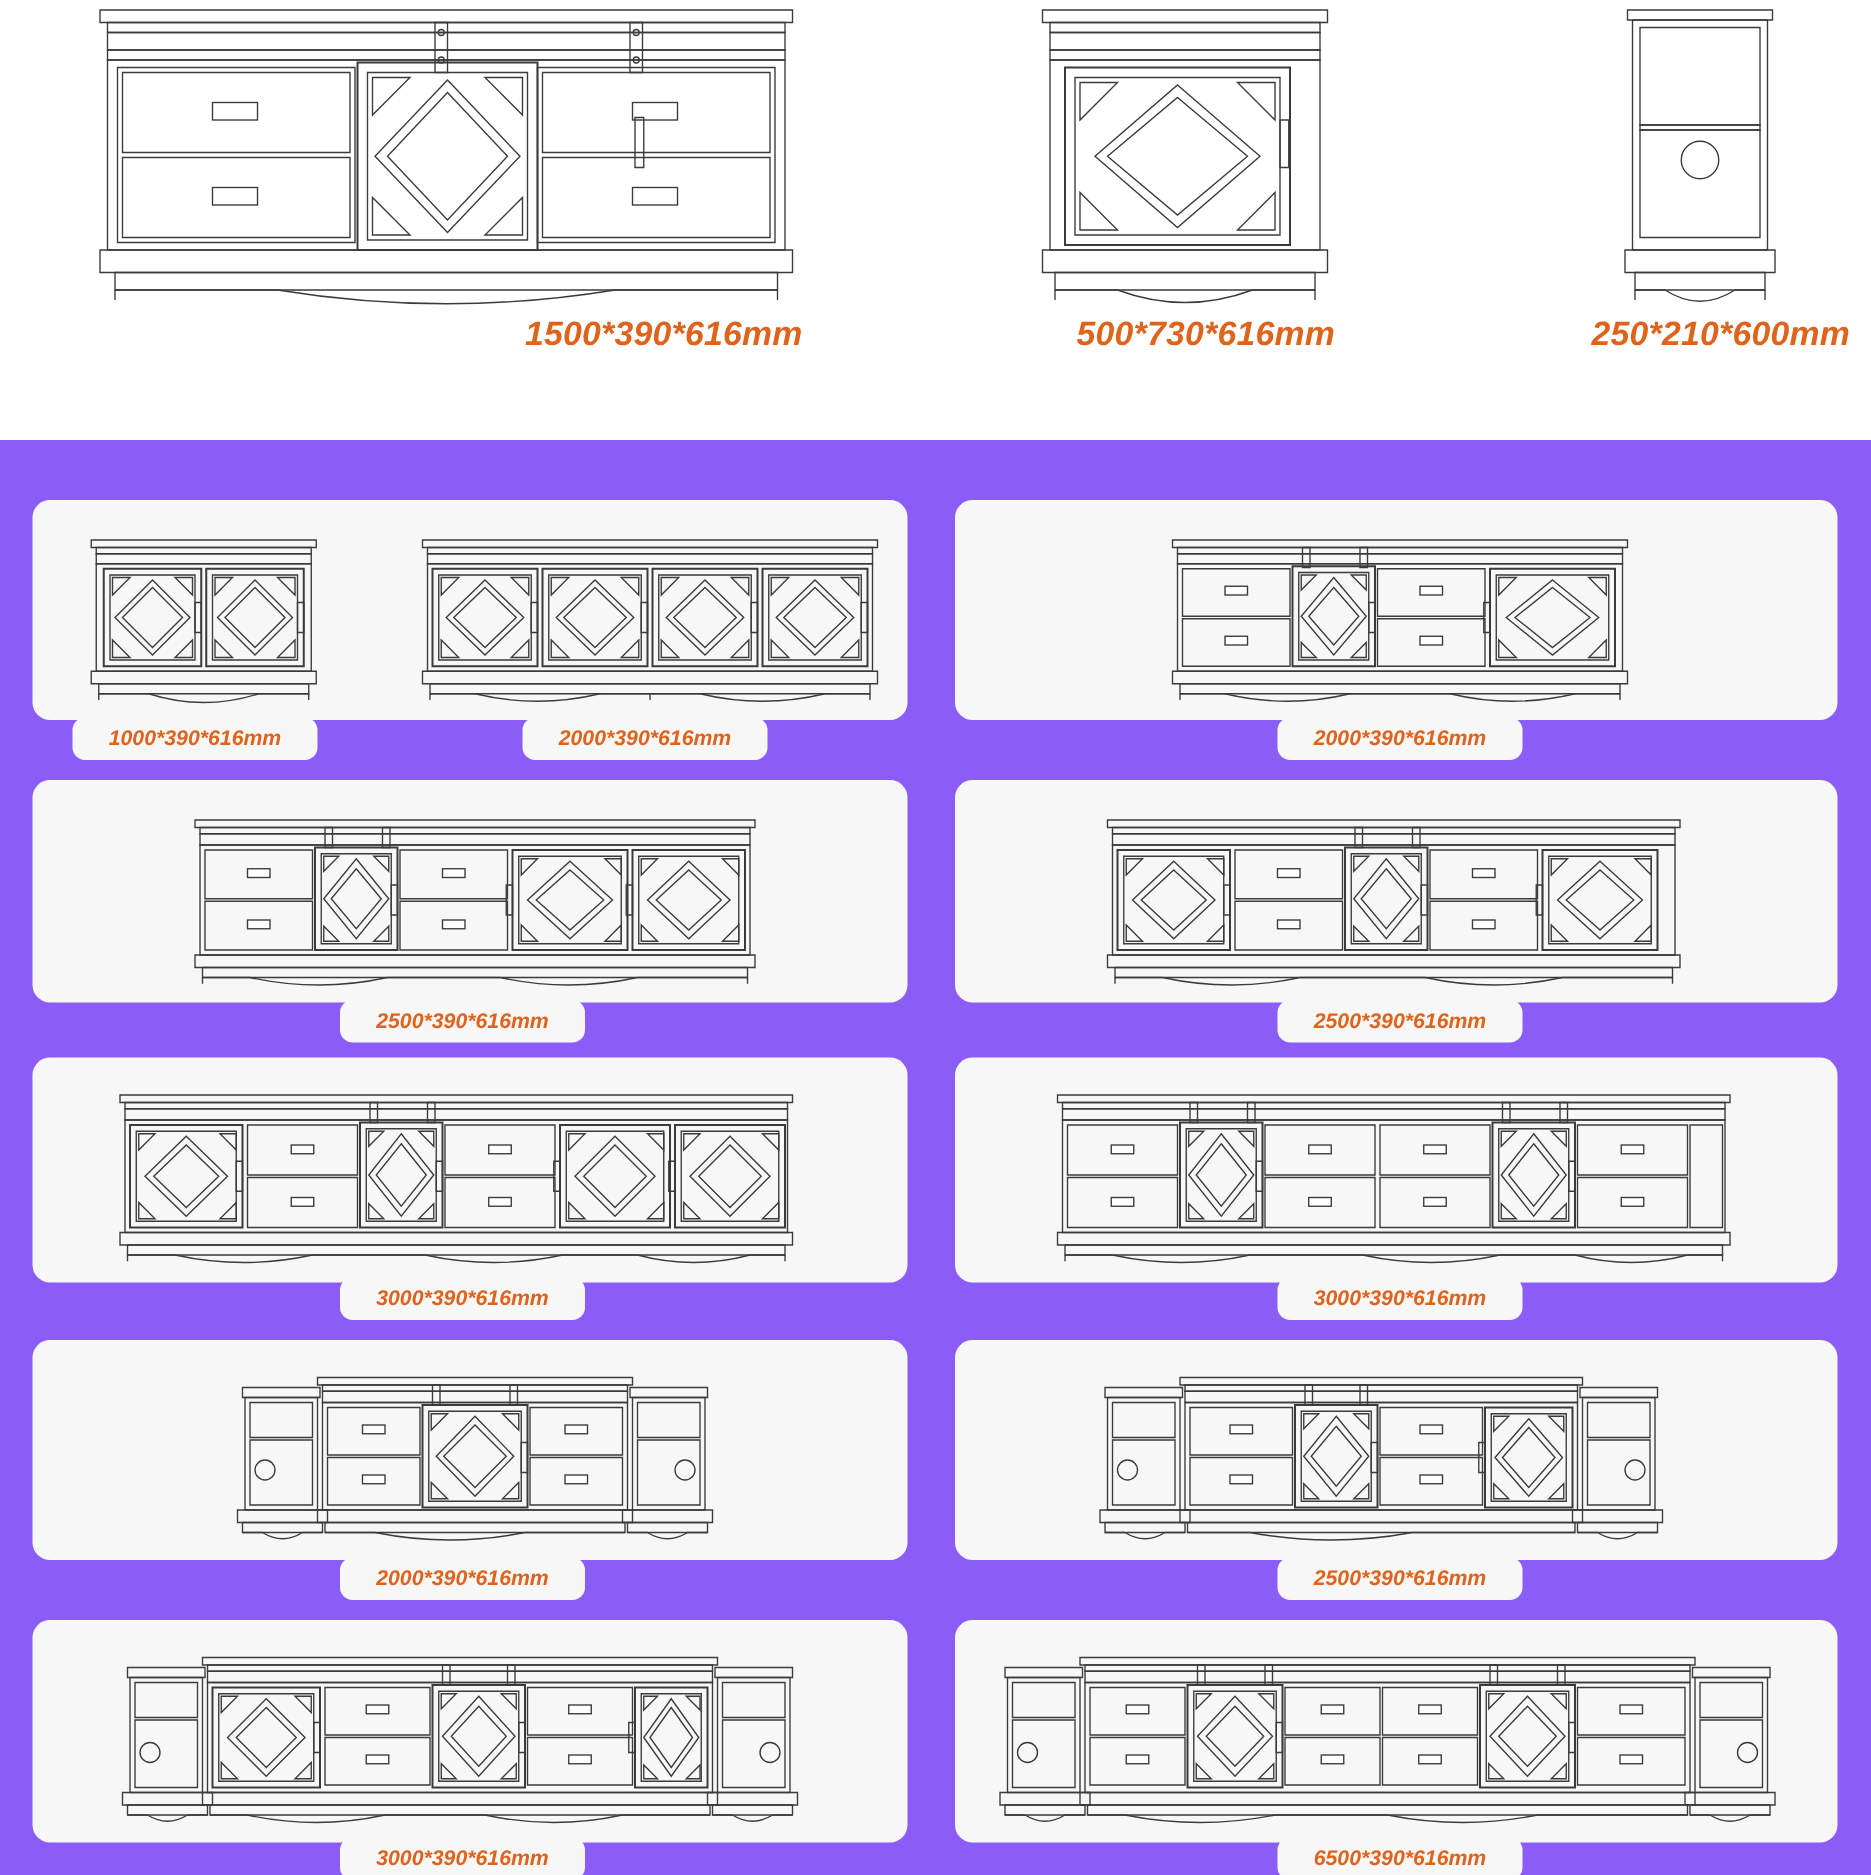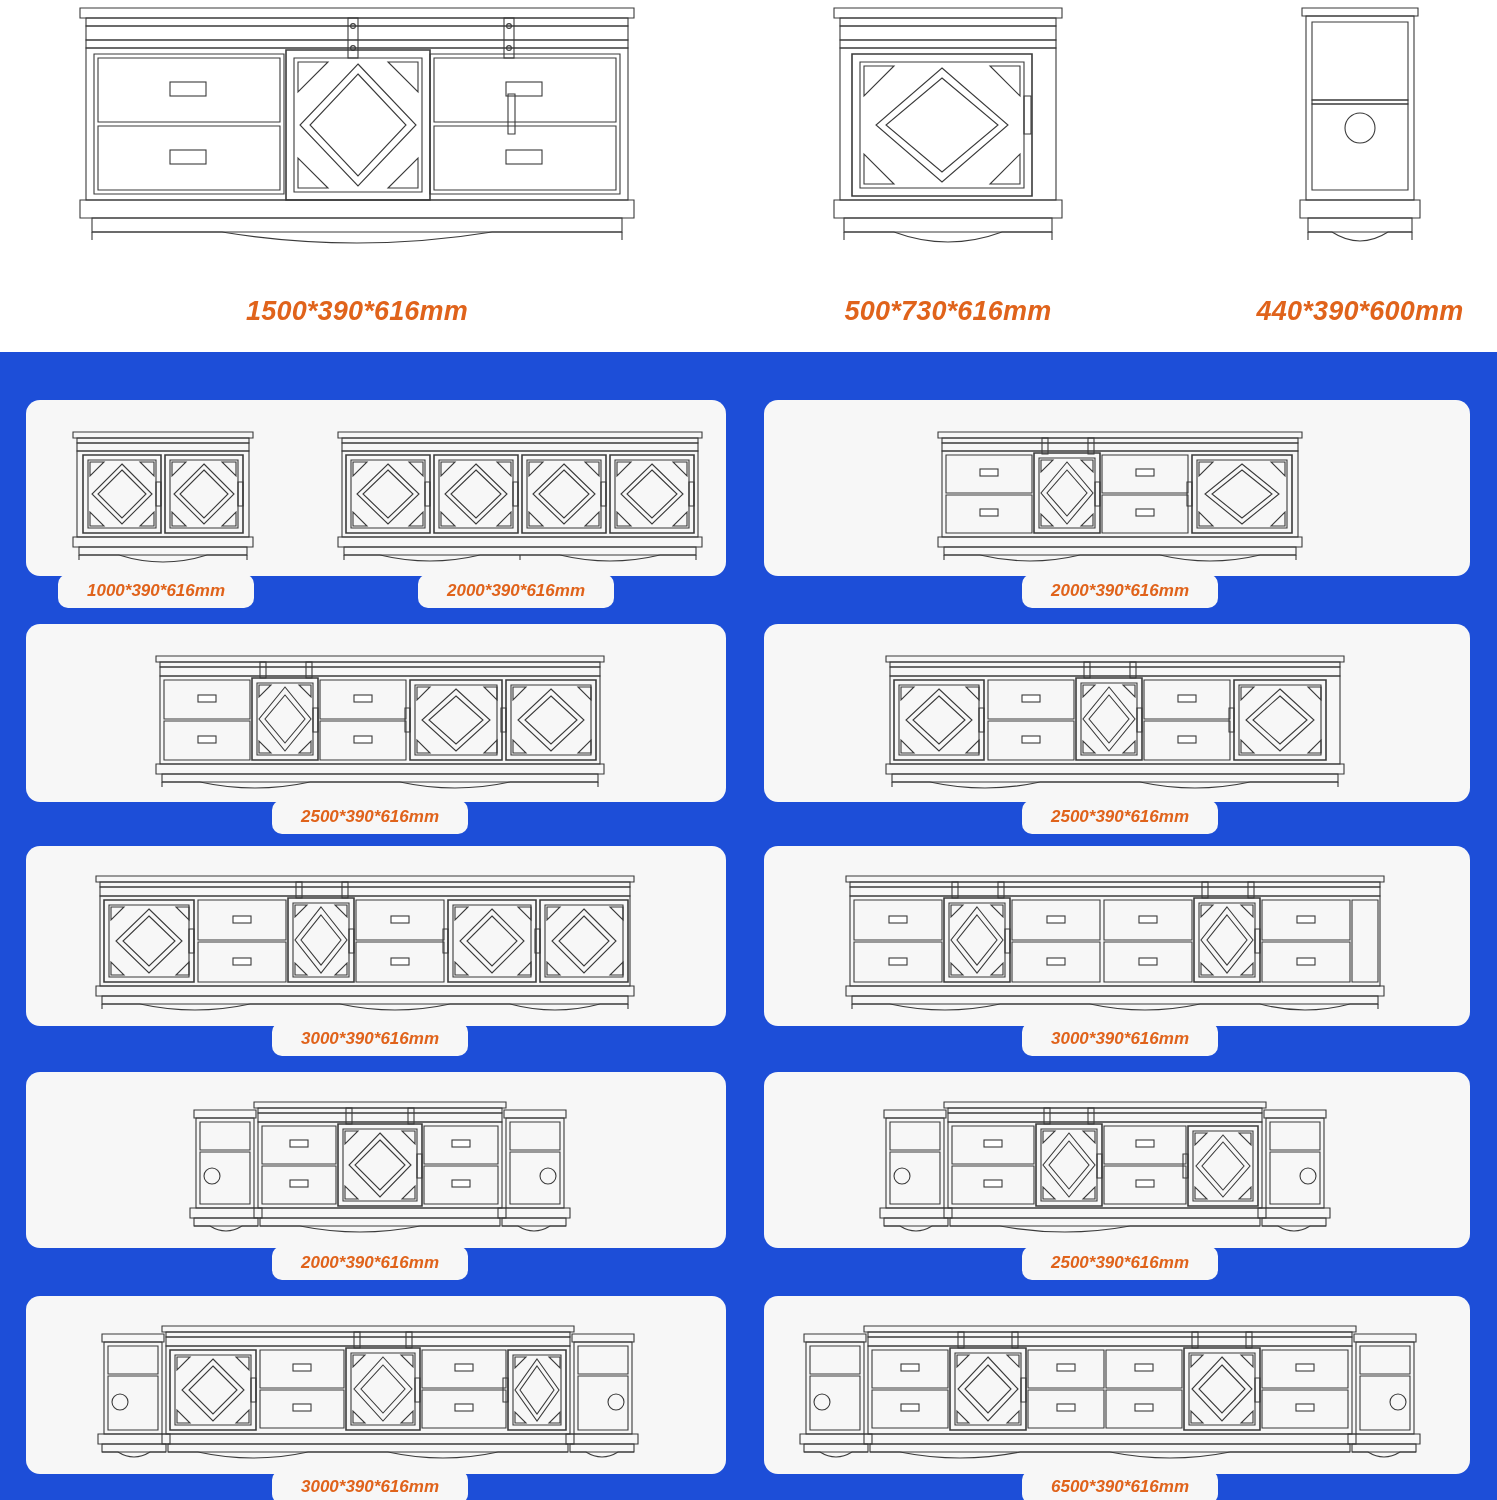--- a/index.html
+++ b/index.html
@@ -22,38 +22,37 @@
     top: 0; left: 0;
     width: 1497px;
     height: 352px;
     background: #ffffff;
   }
   .hero-cell {
     position: absolute;
     top: 0;
     display: flex;
     flex-direction: column;
-    align-items: center;
-    gap: 44px;
+    align-items: flex-end;
   }
   .hero-art {
     display: flex;
     align-items: flex-end;
     justify-content: center;
   }
   .dim {
     font-style: italic;
     font-weight: bold;
     color: #E0631B;
     white-space: nowrap;
   }
   .hero .dim { font-size: 27px; letter-spacing: .2px; }
 
   
-  .grid { position: absolute; top: 352px; left: 0; width: 1497px; height: 1148px; background:#1d4ed8; }
+  .grid { position: absolute; top: 352px; left: 0; width: 1497px; height: 1148px; background:#8b5cf6; }
   .card {
     position: absolute;
     background: #f7f7f7;
     border-radius: 14px;
   }
   .cap {
     position: absolute;
     background: #f7f7f7;
     border-radius: 10px;
     display: flex;
@@ -169,21 +168,21 @@
           <path class="ln" d="M72 98 h96 v4 h-96 z"></path>
           <path class="ln" d="M72 102 h96 v86 h-96 z"></path>
           <circle class="ln" cx="120" cy="126" r="15"></circle>
           <path class="ln" d="M60 198 h120 v18 h-120 z"></path>
           <path class="ln" d="M68 216 h104 v14 h-104 z"></path>
           <path class="ln" d="M92 230 q28 18 56 0"></path>
           <path class="ln" d="M68 230 h24 M148 230 h24"></path>
           <path class="ln" d="M68 230 v8 M172 230 v8"></path>
         </svg>
       </div>
-      <div class="dim">440*390*600mm</div>
+      <div class="dim">250*210*600mm</div>
     </div>
   </div>
 
   <div class="grid">
 
     <div class="card" style="left:26px; top:48px; width:700px; height:176px;"></div>
     <div class="art-holder" style="left:58px; top:56px; width:210px; height:160px;">
       <svg width="200" height="140" viewBox="0 0 200 140">
         <path class="ln" d="M10 4 h180 v6 h-180 z"></path>
         <path class="ln" d="M14 10 h172 v5 h-172 z"></path>

